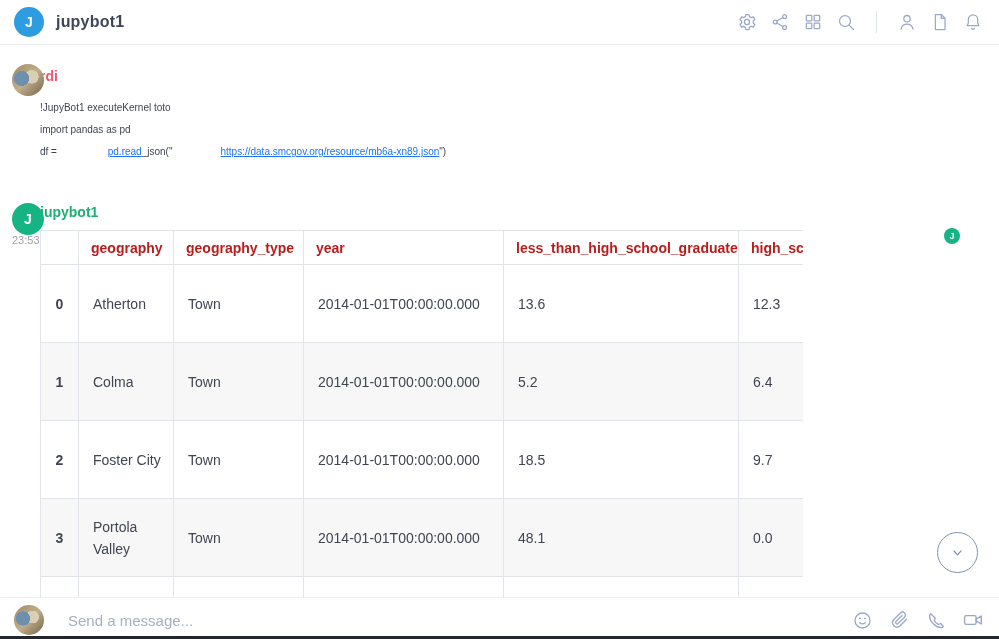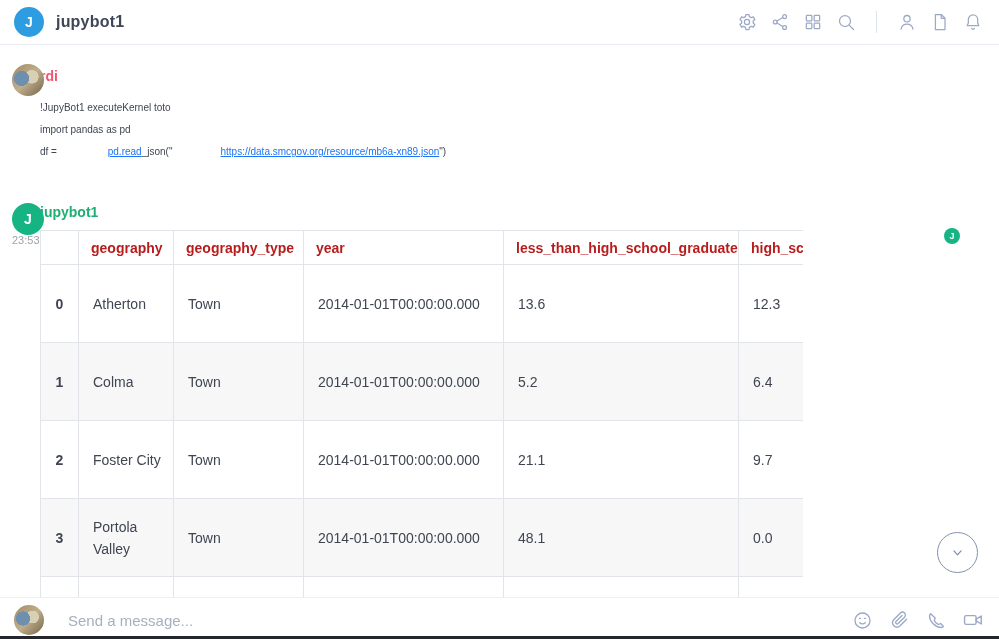--- a/index.html
+++ b/index.html
@@ -201,21 +201,21 @@
                   <td>Town</td>
                   <td>2014-01-01T00:00:00.000</td>
                   <td>5.2</td>
                   <td>6.4</td>
                 </tr>
                 <tr>
                   <td>2</td>
                   <td>Foster City</td>
                   <td>Town</td>
                   <td>2014-01-01T00:00:00.000</td>
-                  <td>21.1</td>
+                  <td>18.5</td>
                   <td>9.7</td>
                 </tr>
                 <tr>
                   <td>3</td>
                   <td>Portola Valley</td>
                   <td>Town</td>
                   <td>2014-01-01T00:00:00.000</td>
                   <td>48.1</td>
                   <td>0.0</td>
                 </tr>

